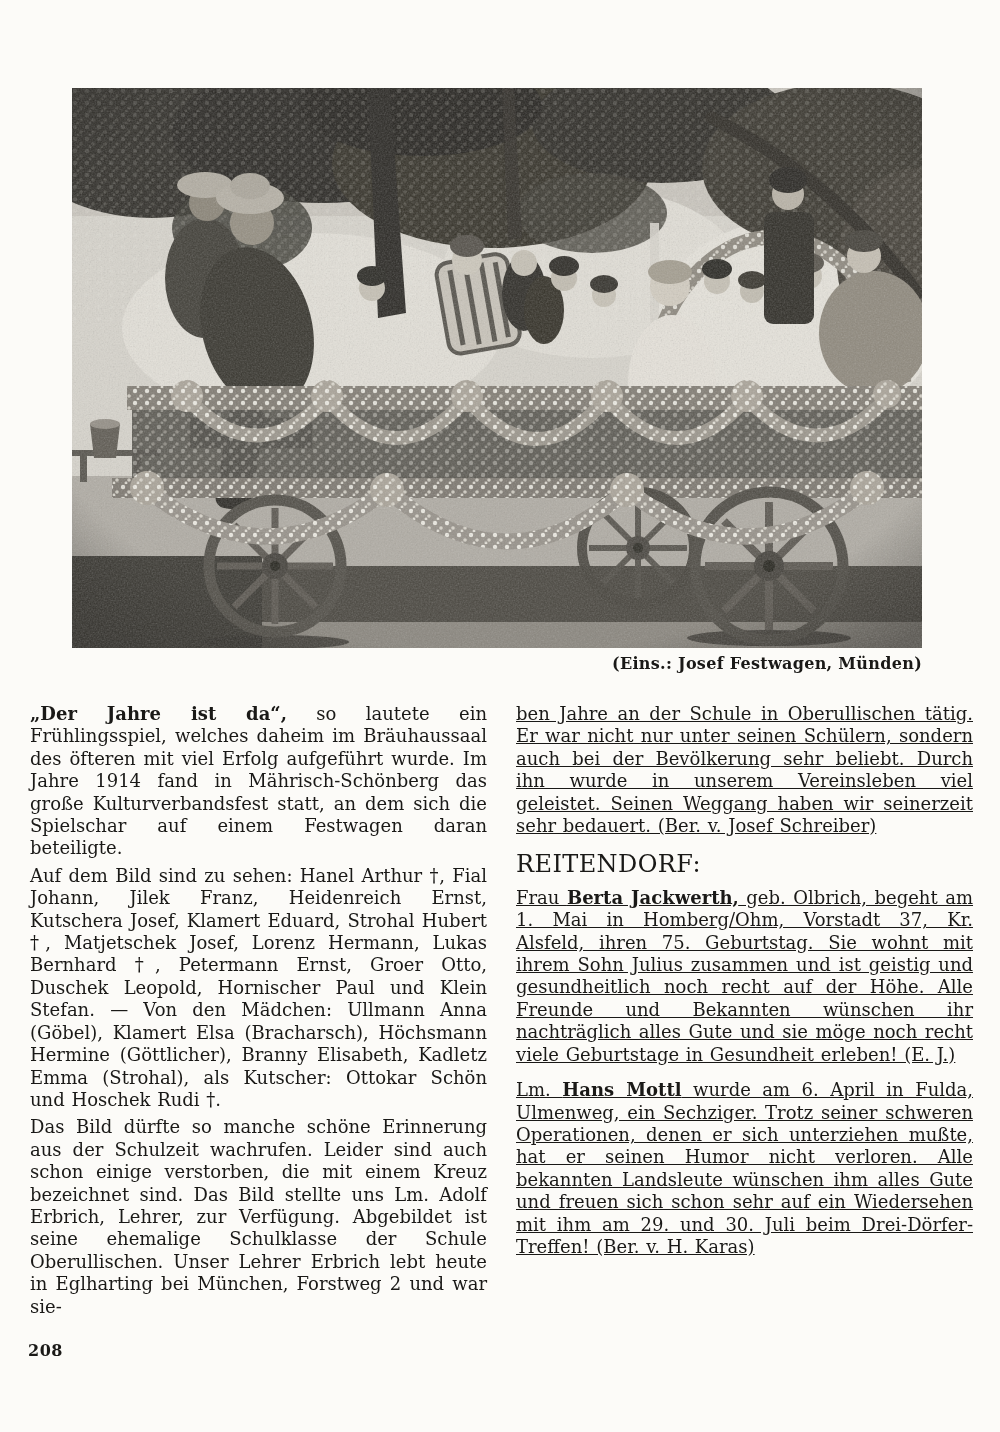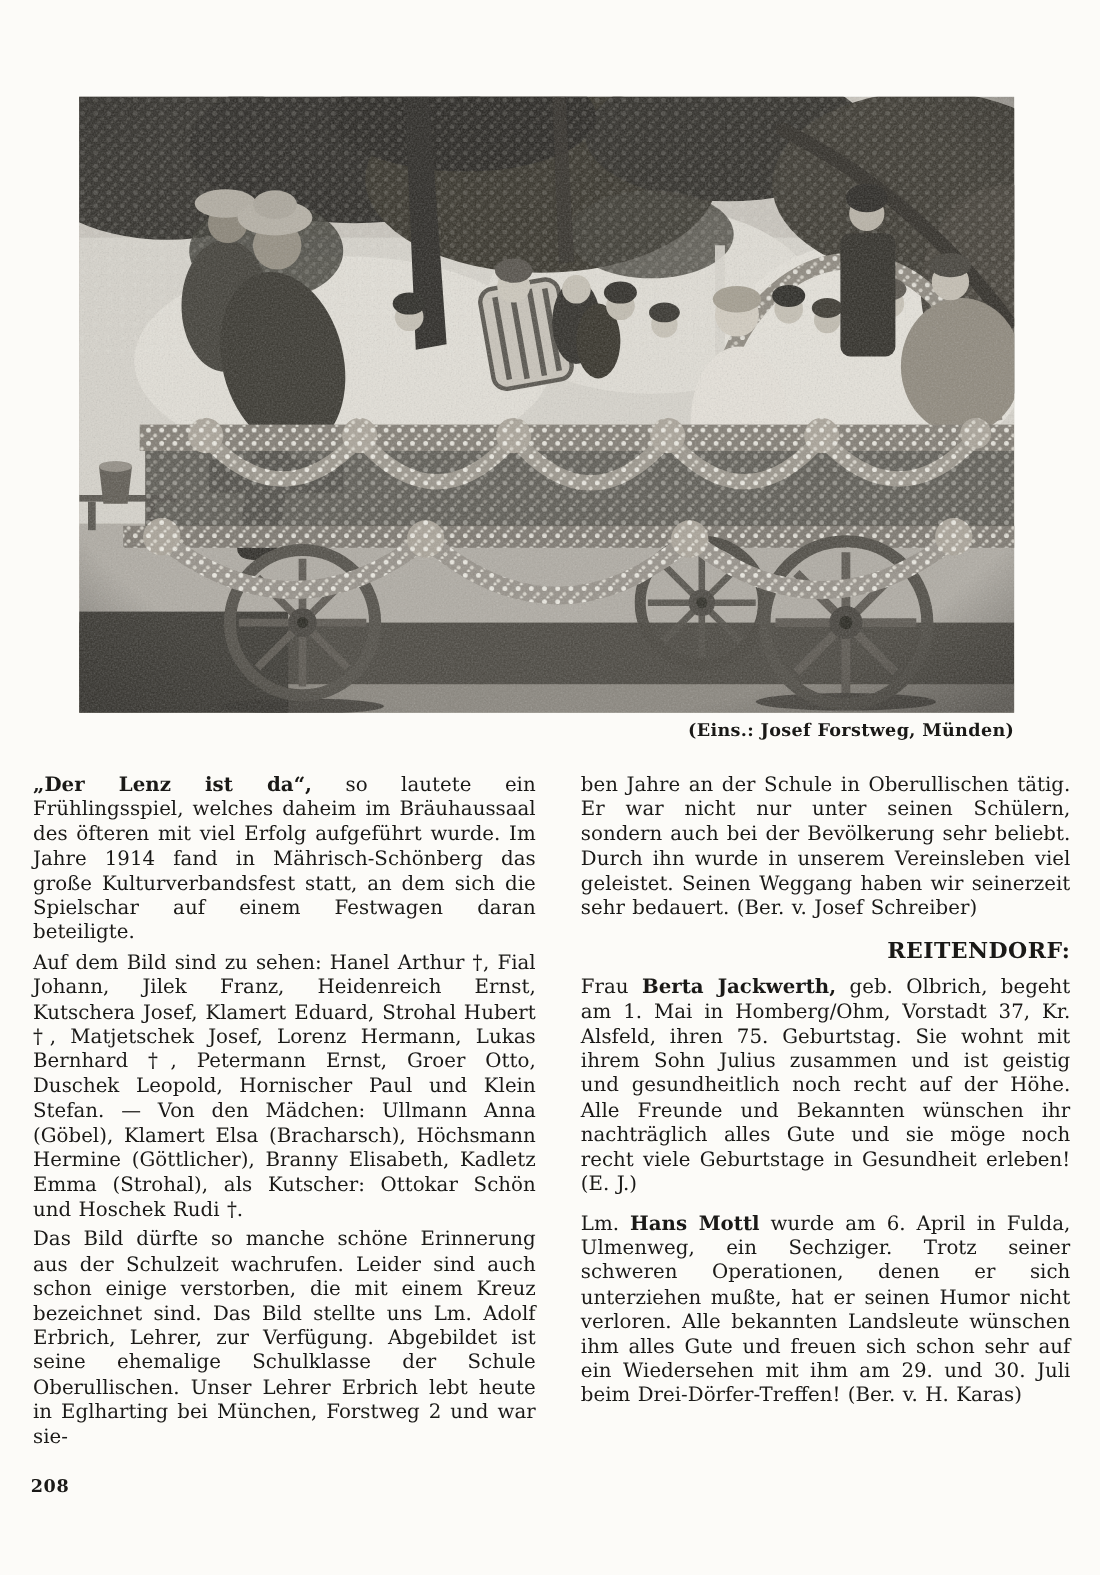--- a/index.html
+++ b/index.html
@@ -26,25 +26,25 @@
     display:flex;gap:29px;
   }
   .col{
     width:457px;
     font-size:18px;line-height:22.4px;
     text-align:justify;
     word-spacing:1px;
     hyphens:auto;-webkit-hyphens:auto;
   }
   .col p{margin:0 0 5px 0;}
-  .col-right p{margin:0 0 13px 12px;}
+  .col-right p{margin:0 0 13px 0;text-decoration:underline;}
   .b{font-weight:bold;}
   .heading{
-    font-size:20px;font-weight:bold;letter-spacing:0.4px;
-    margin:16px 0 11px 0;text-align:right;
+    font-size:24px;font-weight:normal;letter-spacing:0.4px;
+    margin:16px 0 11px 0;text-align:left;
   }
   .page-number{
     position:absolute;left:28px;top:1341px;
     font-size:16px;font-weight:bold;letter-spacing:0.5px;
   }
 </style>
 </head>
 <body>
 
 <div class="page">
@@ -259,26 +259,26 @@
           <circle cx="555" cy="402" r="17"></circle>
             <circle cx="795" cy="400" r="17"></circle>
         </g>
       </g>
 
       <rect x="0" y="0" width="850" height="560" fill="url(#vig)"></rect>
       <rect x="0" y="0" width="850" height="560" filter="url(#gr)" opacity="0.28"></rect>
     </svg>
   </div>
 
-  <div class="credit">(Eins.: Josef Forstweg, Münden)</div>
+  <div class="credit">(Eins.: Josef Festwagen, Münden)</div>
 
   <div class="columns">
 
     <div class="col col-left">
-      <p><span class="b">„Der Lenz ist da“,</span><span> so lautete ein Frühlingsspiel, welches daheim im Bräuhaussaal des öfteren mit viel Erfolg aufgeführt wurde. Im Jahre 1914 fand in Mährisch-Schönberg das große Kulturverbandsfest statt, an dem sich die Spielschar auf einem Festwagen daran beteiligte.</span></p>
+      <p><span class="b">„Der Jahre ist da“,</span><span> so lautete ein Frühlingsspiel, welches daheim im Bräuhaussaal des öfteren mit viel Erfolg aufgeführt wurde. Im Jahre 1914 fand in Mährisch-Schönberg das große Kulturverbandsfest statt, an dem sich die Spielschar auf einem Festwagen daran beteiligte.</span></p>
       <p>Auf dem Bild sind zu sehen: Hanel Arthur †, Fial Johann, Jilek Franz, Heidenreich Ernst, Kutschera Josef, Klamert Eduard, Strohal Hubert †, Matjetschek Josef, Lorenz Hermann, Lukas Bernhard †, Petermann Ernst, Groer Otto, Duschek Leopold, Hornischer Paul und Klein Stefan. — Von den Mädchen: Ullmann Anna (Göbel), Klamert Elsa (Bracharsch), Höchsmann Hermine (Göttlicher), Branny Elisabeth, Kadletz Emma (Strohal), als Kutscher: Ottokar Schön und Hoschek Rudi †.</p>
       <p>Das Bild dürfte so manche schöne Erinnerung aus der Schulzeit wachrufen. Leider sind auch schon einige verstorben, die mit einem Kreuz bezeichnet sind. Das Bild stellte uns Lm. Adolf Erbrich, Lehrer, zur Verfügung. Abgebildet ist seine ehemalige Schulklasse der Schule Oberullischen. Unser Lehrer Erbrich lebt heute in Eglharting bei München, Forstweg 2 und war sie-</p>
     </div>
 
     <div class="col col-right">
       <p>ben Jahre an der Schule in Oberullischen tätig. Er war nicht nur unter seinen Schülern, sondern auch bei der Bevölkerung sehr beliebt. Durch ihn wurde in unserem Vereinsleben viel geleistet. Seinen Weggang haben wir seinerzeit sehr bedauert. (Ber. v. Josef Schreiber)</p>
       <h3 class="heading">REITENDORF:</h3>
       <p><span>Frau </span><span class="b">Berta Jackwerth,</span><span> geb. Olbrich, begeht am 1. Mai in Homberg/Ohm, Vorstadt 37, Kr. Alsfeld, ihren 75. Geburtstag. Sie wohnt mit ihrem Sohn Julius zusammen und ist geistig und gesundheitlich noch recht auf der Höhe. Alle Freunde und Bekannten wünschen ihr nachträglich alles Gute und sie möge noch recht viele Geburtstage in Gesundheit erleben! (E. J.)</span></p>
       <p><span>Lm. </span><span class="b">Hans Mottl</span><span> wurde am 6. April in Fulda, Ulmenweg, ein Sechziger. Trotz seiner schweren Operationen, denen er sich unterziehen mußte, hat er seinen Humor nicht verloren. Alle bekannten Landsleute wünschen ihm alles Gute und freuen sich schon sehr auf ein Wiedersehen mit ihm am 29. und 30. Juli beim Drei-Dörfer-Treffen! (Ber. v. H. Karas)</span></p>
     </div>

